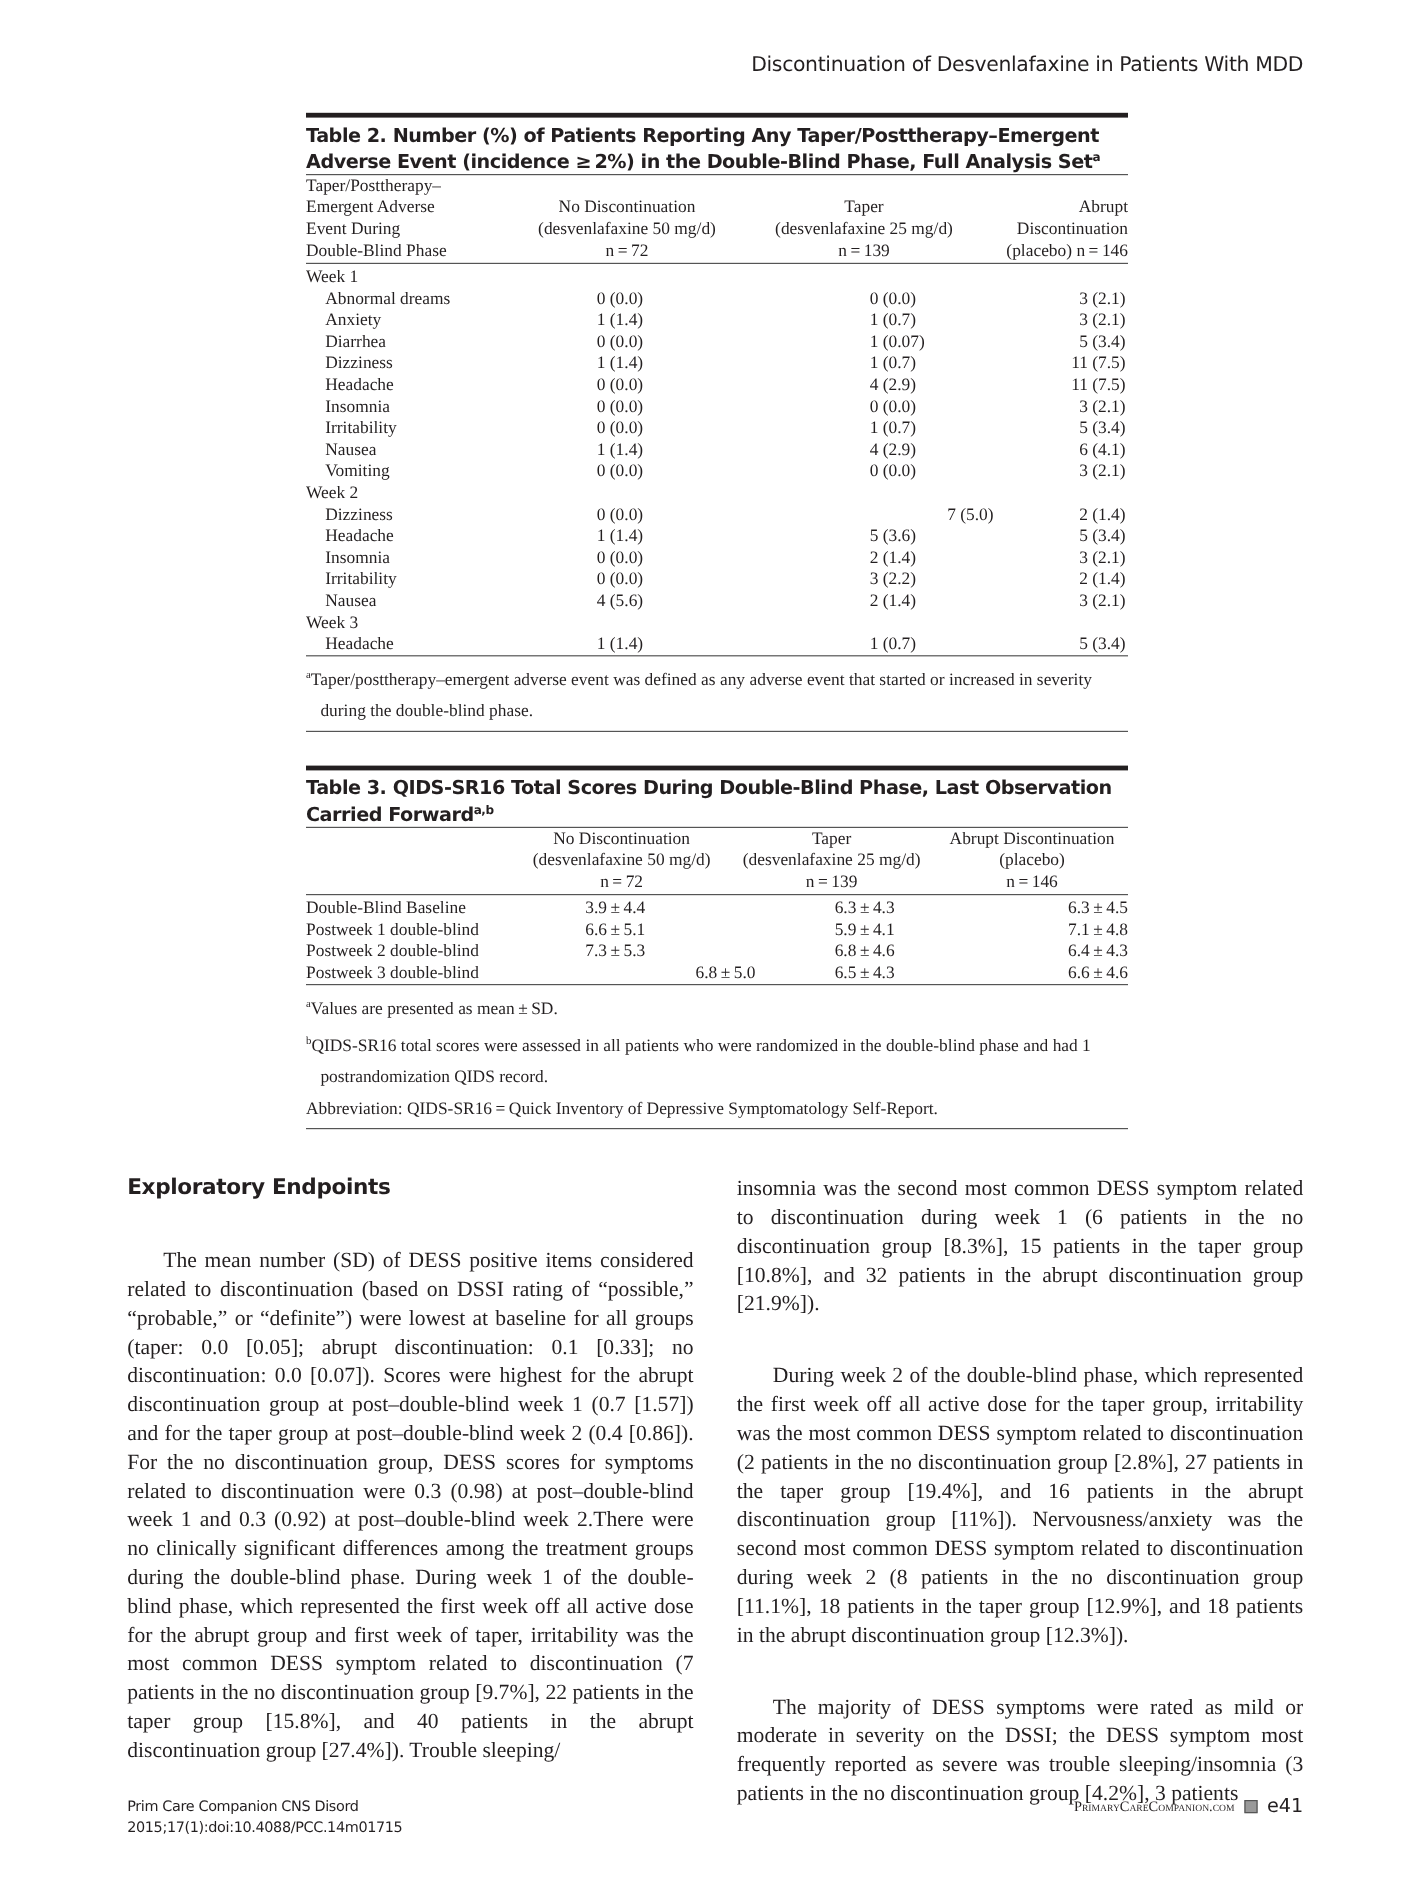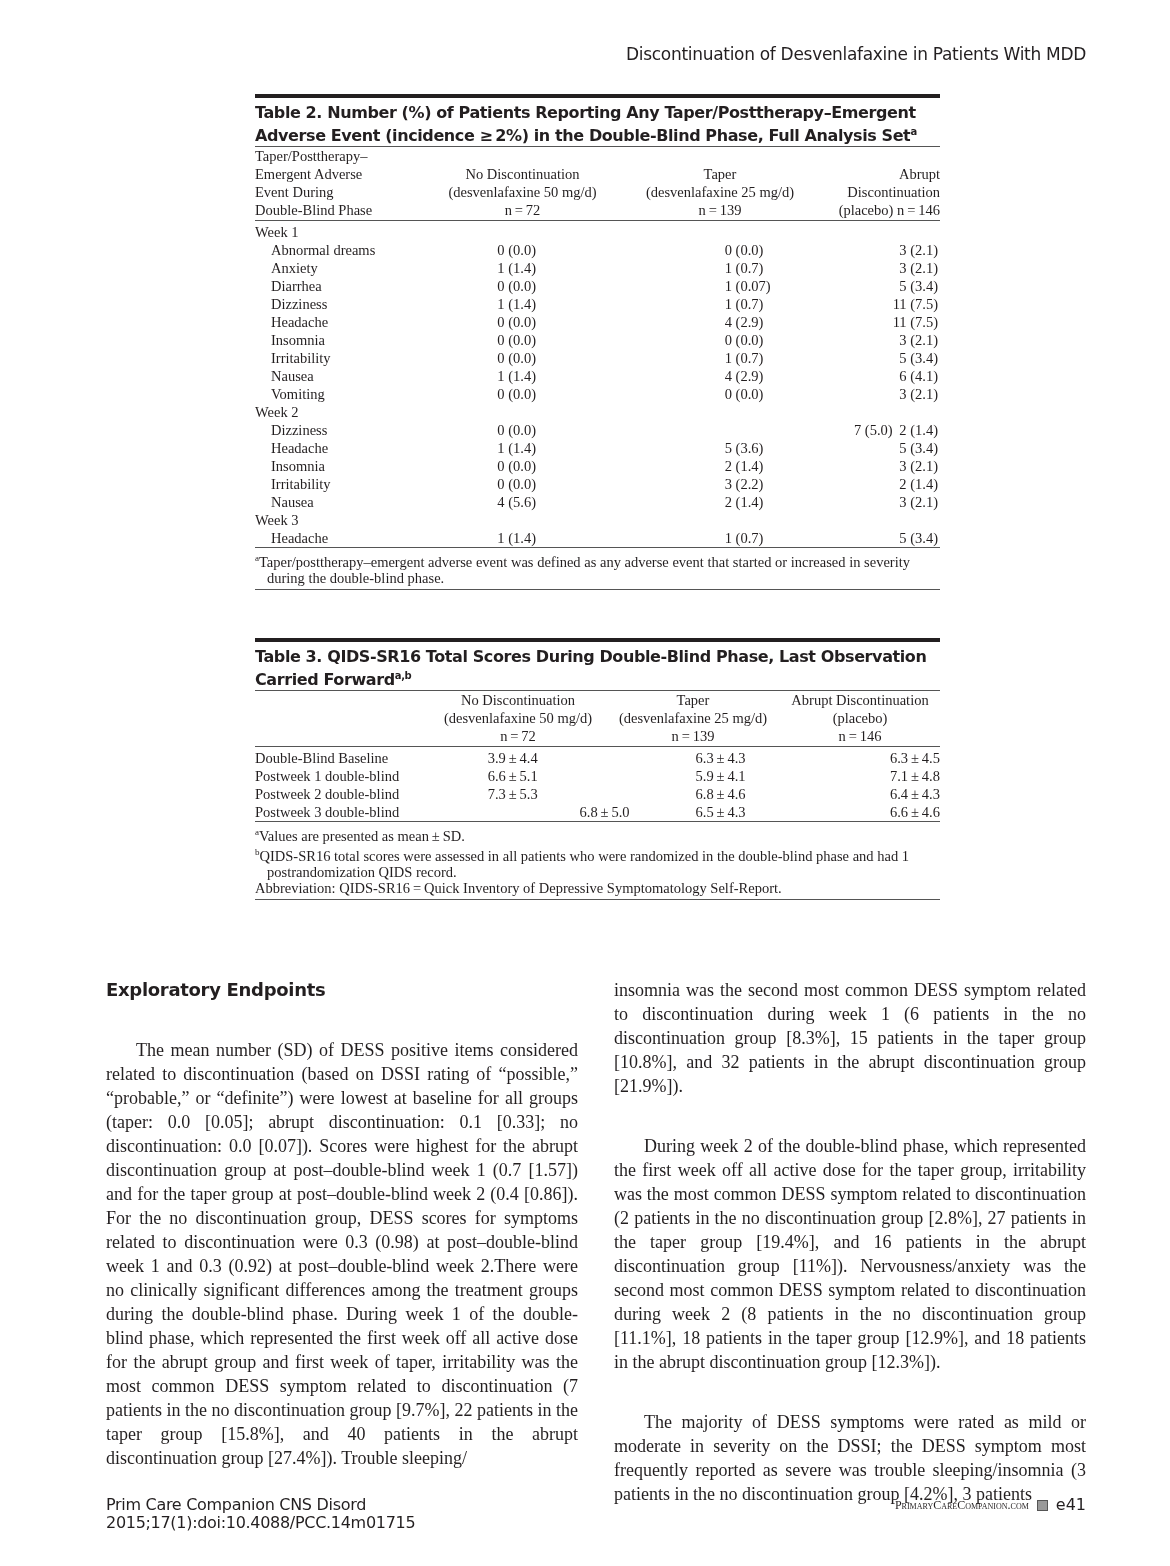--- a/index.html
+++ b/index.html
@@ -25,32 +25,32 @@
   .t2 .c3 { text-align: right; }
   .indent { padding-left: 16px !important; }
   thead tr.last th { padding-bottom: 1px; }
   tbody tr:first-child td { padding-top: 2px; }
 
   .t3 .c0 { width: 175px; text-align: left; }
   .t3 .c1 { width: 176px; text-align: center; }
   .t3 .c2 { width: 174px; text-align: center; }
   .t3 .c3 { text-align: center; }
 
-  .footnotes { font-size: 14.5px; line-height: 16px; padding: 2px 0 3px 0; }
+  .footnotes { font-size: 14.5px; line-height: 26px; padding: 2px 0 3px 0; }
   .footnotes .fn { padding-left: 12px; text-indent: -12px; }
   .footnotes sup { font-size: 9px; }
 
   .col { position: absolute; top: 978px; width: 472px; font-size: 18px; line-height: 24px; text-align: justify; }
   .col.left { left: 106px; }
   .col.right { left: 614px; }
   .col p { margin: 0; }
   .col p.ind { text-indent: 30px; margin-top: 36px; }
   .sec-head { font-weight: bold; font-size: 18px; line-height: 24px; letter-spacing: -0.3px; }
 
-  .foot-left { position: absolute; left: 106px; top: 1496px; font-size: 16px; line-height: 18px; letter-spacing: -0.3px; }
+  .foot-left { position: absolute; left: 106px; top: 1496px; font-size: 12px; line-height: 18px; letter-spacing: -0.3px; }
   .foot-right { position: absolute; right: 84px; top: 1496px; font-size: 16px; line-height: 18px; display: flex; align-items: center; gap: 8px; }
   .smallcaps { font-variant: small-caps; font-family: "Liberation Serif", serif; font-size: 12px; }
   .sq { width: 9px; height: 9px; border: 1px solid #555; background: #999; display: inline-block; }
 </style>
 </head>
 <body>
 
 <div class="running-head sans">Discontinuation of Desvenlafaxine in Patients With MDD</div>
 
 <div class="tbl-wrap t2 serif">
@@ -144,21 +144,21 @@
           <td class="c1" style="text-align:left;padding-left:70px">0 (0.0)</td>
           <td class="c2" style="text-align:left;padding-left:65px">0 (0.0)</td>
           <td class="c3" style="text-align:right;padding-right:2px">3 (2.1)</td>
         </tr>
         <tr>
           <td class="c0" colspan="4">Week 2</td>
         </tr>
         <tr>
           <td class="c0 indent">Dizziness</td>
           <td class="c1" style="text-align:left;padding-left:70px">0 (0.0)</td>
-          <td class="c2" style="text-align:right;padding-left:65px">7 (5.0)</td>
+          <td class="c2" style="text-align:center;padding-left:65px">7 (5.0)</td>
           <td class="c3" style="text-align:right;padding-right:2px">2 (1.4)</td>
         </tr>
         <tr>
           <td class="c0 indent">Headache</td>
           <td class="c1" style="text-align:left;padding-left:70px">1 (1.4)</td>
           <td class="c2" style="text-align:left;padding-left:65px">5 (3.6)</td>
           <td class="c3" style="text-align:right;padding-right:2px">5 (3.4)</td>
         </tr>
         <tr>
           <td class="c0 indent">Insomnia</td>

